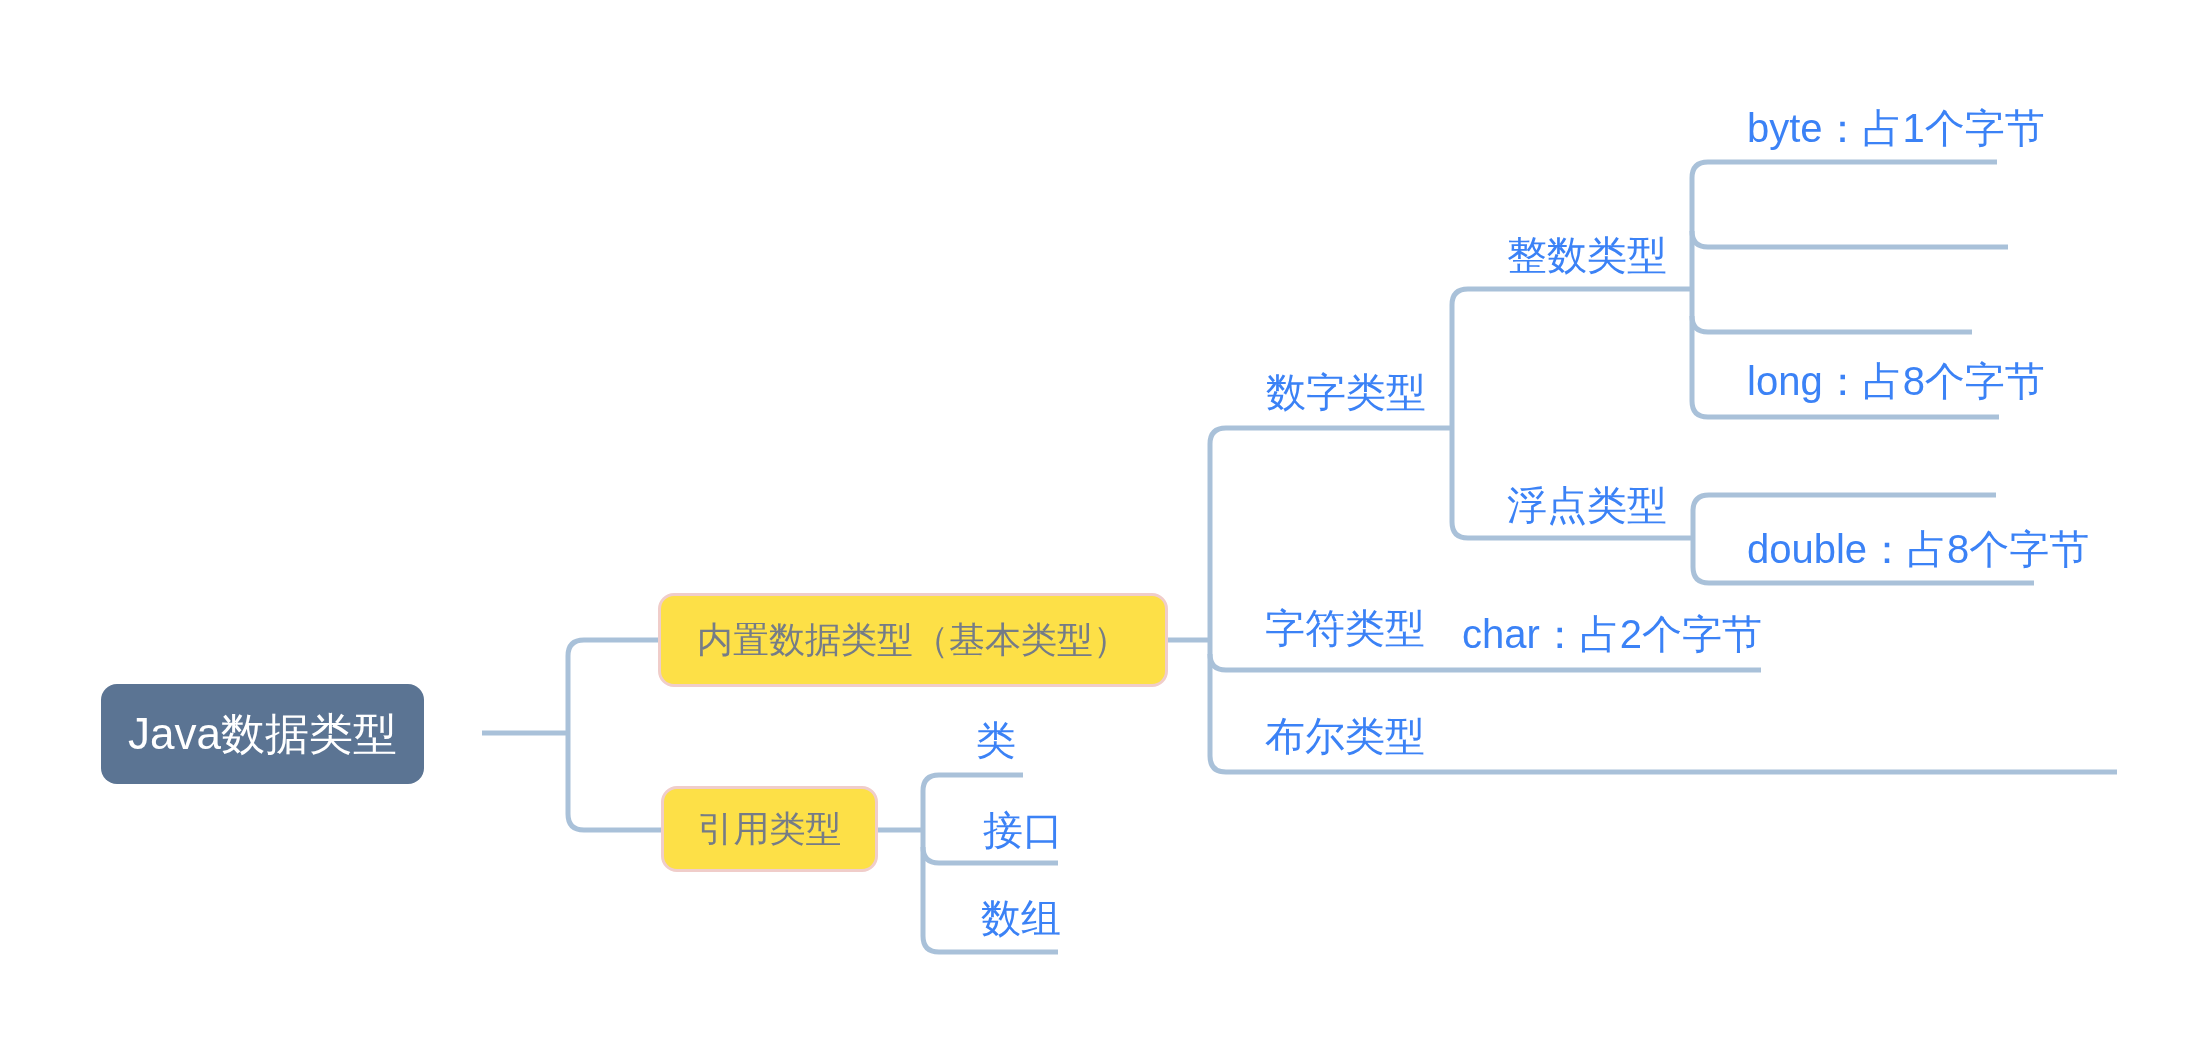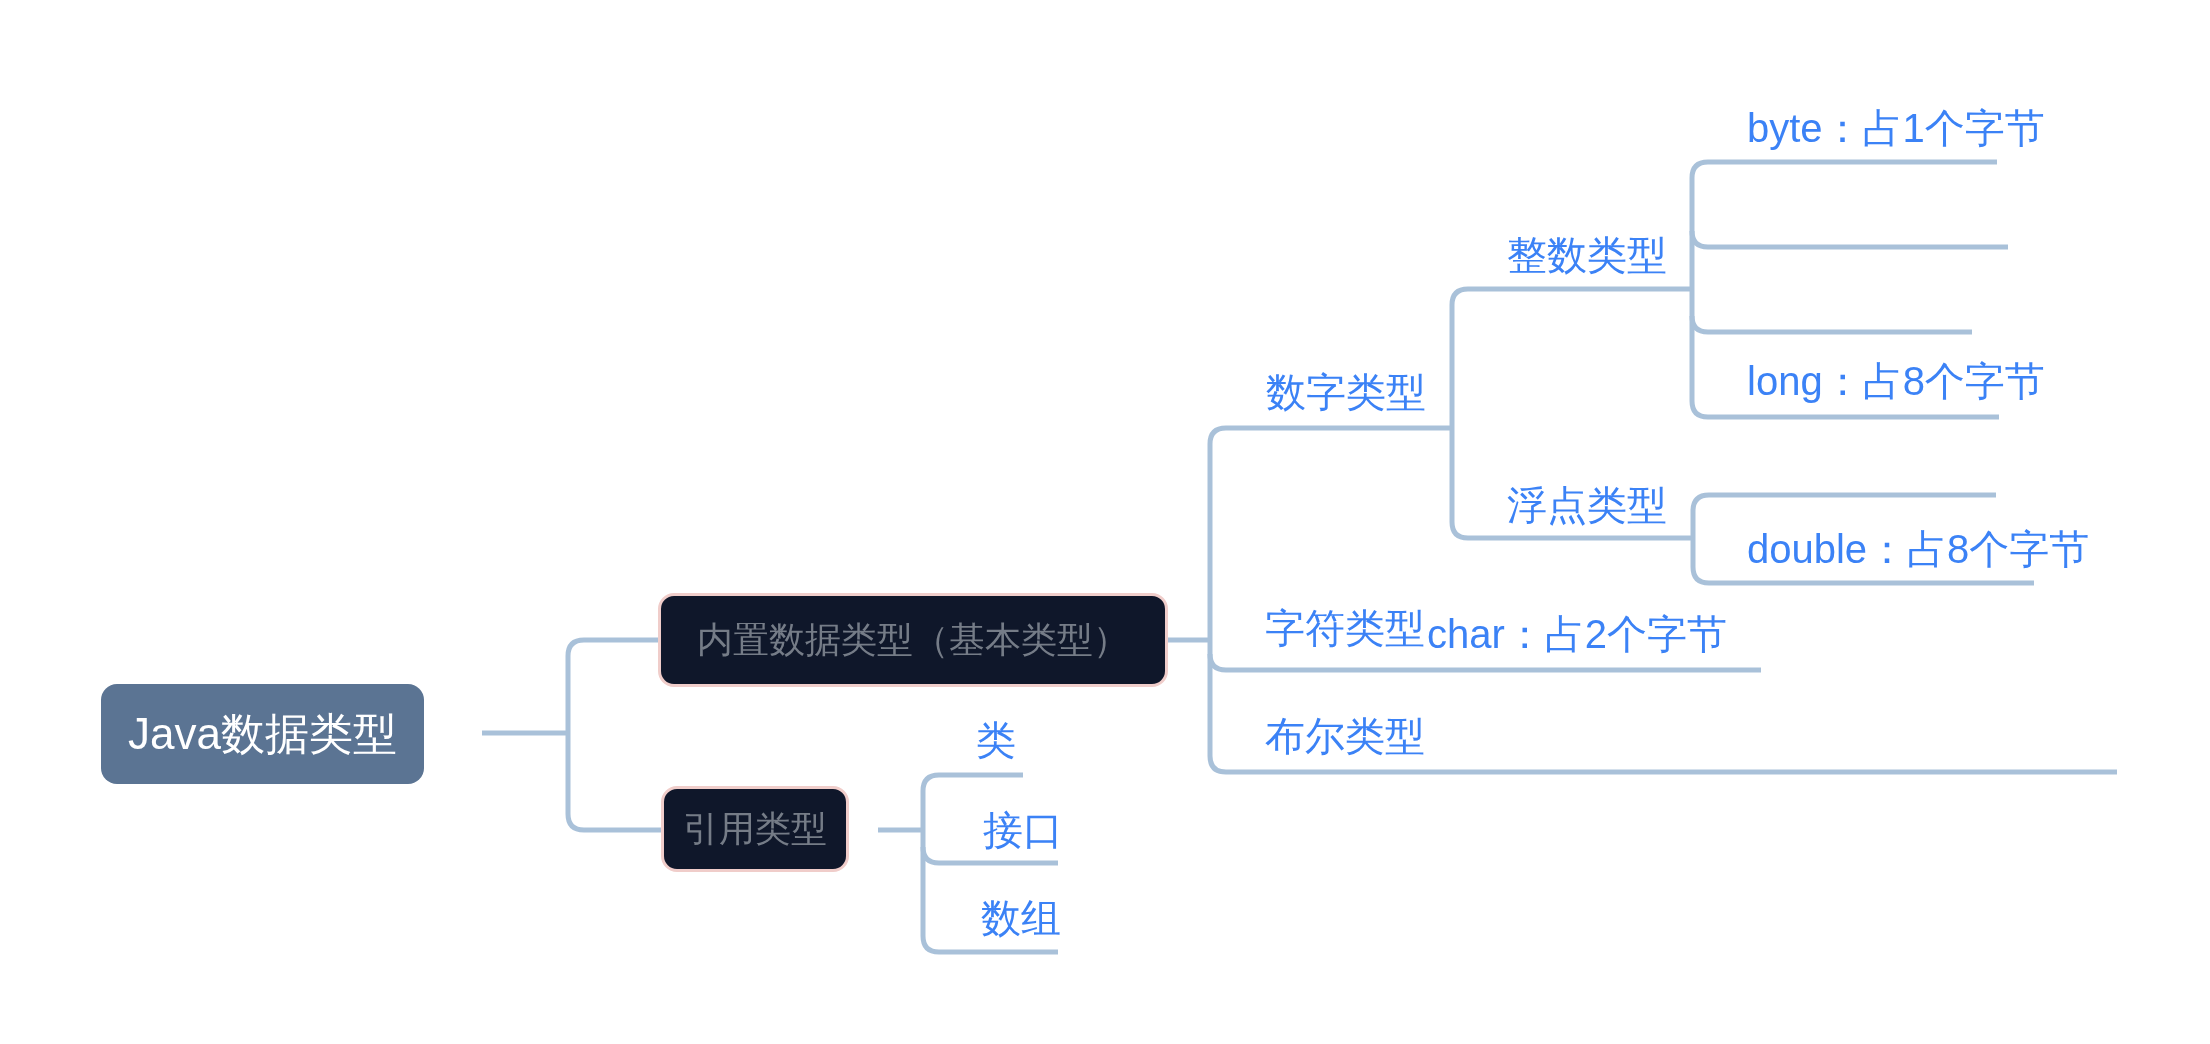--- a/index.html
+++ b/index.html
@@ -35,21 +35,21 @@
     white-space: nowrap;
     cursor: default;
   }
   .node.root {
     background: #5b7493;
     color: #ffffff;
     border-radius: 16px;
     font-size: 44px;
   }
   .node.branch {
-    background: #0f172a;
+    background: #fde047;
     border: 3px solid #f0cdca;
     border-radius: 16px;
     color: #757c87;
     font-size: 36px;
   }
   .label {
     position: absolute;
     transform: translateY(-50%);
     color: #3b82f6;
     font-size: 40px;
@@ -81,40 +81,40 @@
 
     <path d="M 878 830 H 923"></path>
     <path d="M 1023 775 H 939 Q 923 775 923 791 V 936 Q 923 952 939 952 H 1058"></path>
     <path d="M 923 847 Q 923 863 939 863 H 1058"></path>
   </svg>
 
   <div class="node root" style="left:101px; top:684px; width:323px; height:100px;">Java数据类型</div>
 
   <div class="node branch" style="left:658px; top:593px; width:510px; height:94px;">内置数据类型（基本类型）</div>
 
-  <div class="node branch" style="left:661px; top:786px; width:188px; height:86px;">引用类型</div>
+  <div class="node branch" style="left:661px; top:786px; width:217px; height:86px;">引用类型</div>
 
   <div class="label" style="left:1266px; top:392px;">数字类型</div>
 
   <div class="label" style="left:1507px; top:255px;">整数类型</div>
 
   <div class="label" style="left:1747px; top:128px;">byte：占1个字节</div>
 
 
 
   <div class="label" style="left:1747px; top:381px;">long：占8个字节</div>
 
   <div class="label" style="left:1507px; top:505px;">浮点类型</div>
 
 
   <div class="label" style="left:1747px; top:549px;">double：占8个字节</div>
 
   <div class="label" style="left:1265px; top:628px;">字符类型</div>
 
-  <div class="label" style="left:1427px; top:634px;">char：占2个字节</div>
+  <div class="label" style="left:1462px; top:634px;">char：占2个字节</div>
 
   <div class="label" style="left:1265px; top:736px;">布尔类型</div>
 
 
   <div class="label" style="left:976px; top:740px;">类</div>
 
   <div class="label" style="left:983px; top:830px;">接口</div>
 
   <div class="label" style="left:981px; top:918px;">数组</div>
 

